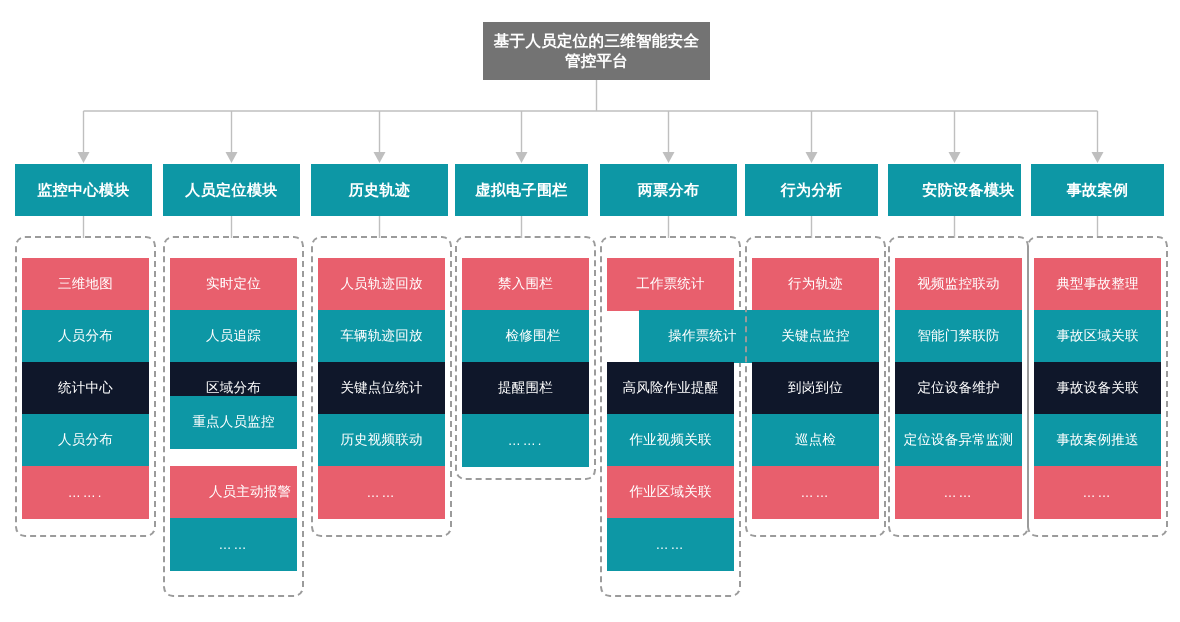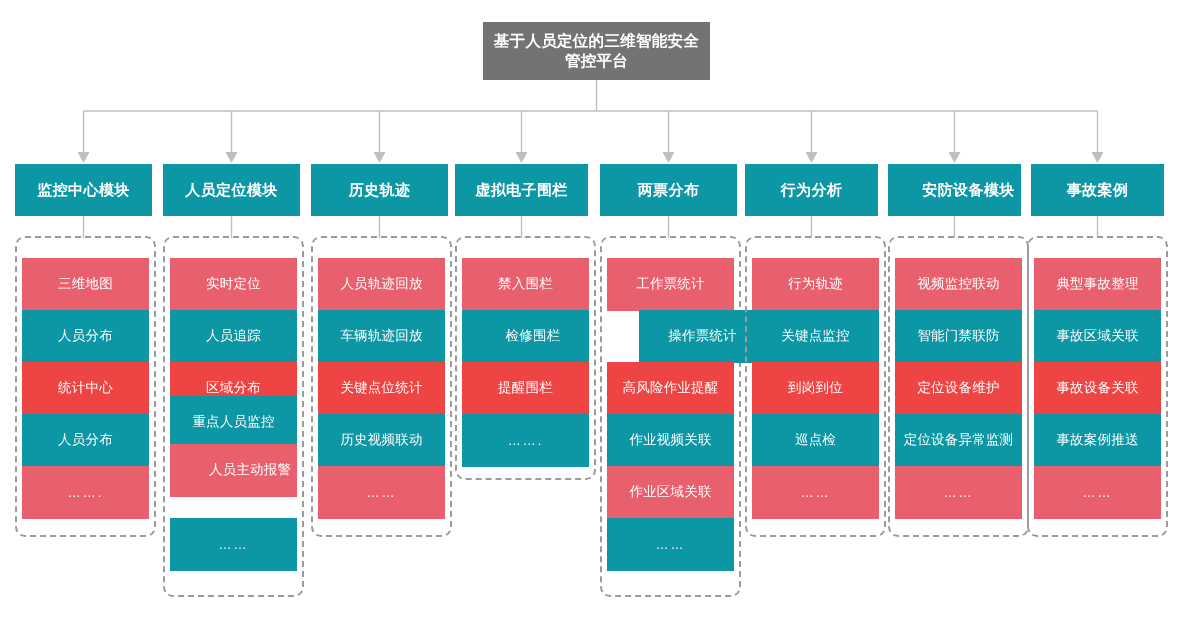--- a/index.html
+++ b/index.html
@@ -89,21 +89,21 @@
     align-items: center;
     justify-content: center;
     text-align: center;
     box-sizing: border-box;
     padding: 0 5px;
     line-height: 1.2;
     letter-spacing: 0.2px;
   }
   .leaf.red    { background: #E85F6D; }
   .leaf.teal   { background: #0D97A5; }
-  .leaf.orange { background: #ef4444; }
+  .leaf.orange { background: #0f172a; }
   .leaf.dots   { font-size: 13px; letter-spacing: 2px; }
 </style>
 </head>
 <body>
 
 <div id="canvas">
 
   <div class="root-title">基于人员定位的三维智能安全管控平台</div>
 
   <svg id="connectors" viewBox="0 0 1180 622" width="1180" height="622" xmlns="http://www.w3.org/2000/svg" aria-hidden="true">
@@ -142,21 +142,21 @@
       <div class="leaf teal" style="left: 22px; top: 310px; width: 127px;">人员分布</div>
       <div class="leaf orange" style="left: 22px; top: 362px; width: 127px;">统计中心</div>
       <div class="leaf teal" style="left: 22px; top: 414px; width: 127px;">人员分布</div>
       <div class="leaf red dots" style="left: 22px; top: 466px; width: 127px;">…….</div>
       <div class="group-box" style="left: 163px; top: 236px; width: 141px; height: 361px;"></div>
       <div class="col-head" style="left: 163px; top: 164px; width: 137px;">人员定位模块</div>
       <div class="leaf red" style="left: 170px; top: 258px; width: 127px;">实时定位</div>
       <div class="leaf teal" style="left: 170px; top: 310px; width: 127px;">人员追踪</div>
       <div class="leaf orange" style="left: 170px; top: 362px; width: 127px;">区域分布</div>
       <div class="leaf teal" style="left: 170px; top: 396px; width: 127px;">重点人员监控</div>
-      <div class="leaf red" style="left: 170px; top: 444px; width: 127px; padding-left: 38px;">人员主动报警</div>
+      <div class="leaf red" style="left: 170px; top: 466px; width: 127px; padding-left: 38px;">人员主动报警</div>
       <div class="leaf teal dots" style="left: 170px; top: 518px; width: 127px;">……</div>
       <div class="group-box" style="left: 311px; top: 236px; width: 141px; height: 301px;"></div>
       <div class="col-head" style="left: 311px; top: 164px; width: 137px;">历史轨迹</div>
       <div class="leaf red" style="left: 318px; top: 258px; width: 127px;">人员轨迹回放</div>
       <div class="leaf teal" style="left: 318px; top: 310px; width: 127px;">车辆轨迹回放</div>
       <div class="leaf orange" style="left: 318px; top: 362px; width: 127px;">关键点位统计</div>
       <div class="leaf teal" style="left: 318px; top: 414px; width: 127px;">历史视频联动</div>
       <div class="leaf red dots" style="left: 318px; top: 466px; width: 127px;">……</div>
       <div class="group-box" style="left: 455px; top: 236px; width: 141px; height: 244px;"></div>
       <div class="col-head" style="left: 455px; top: 164px; width: 133px;">虚拟电子围栏</div>

